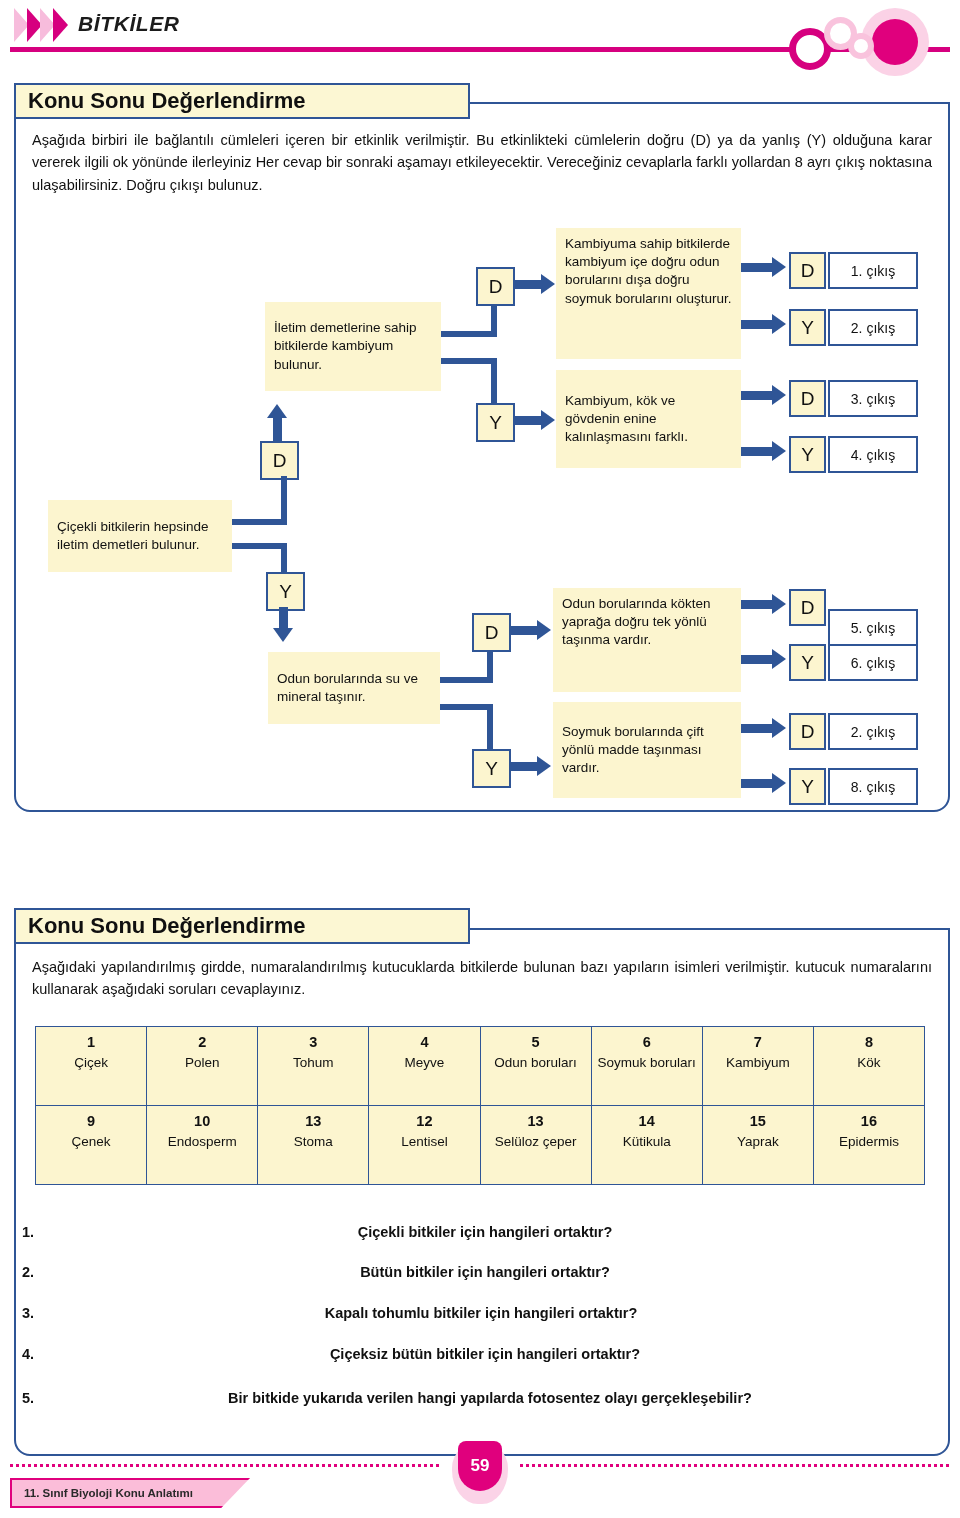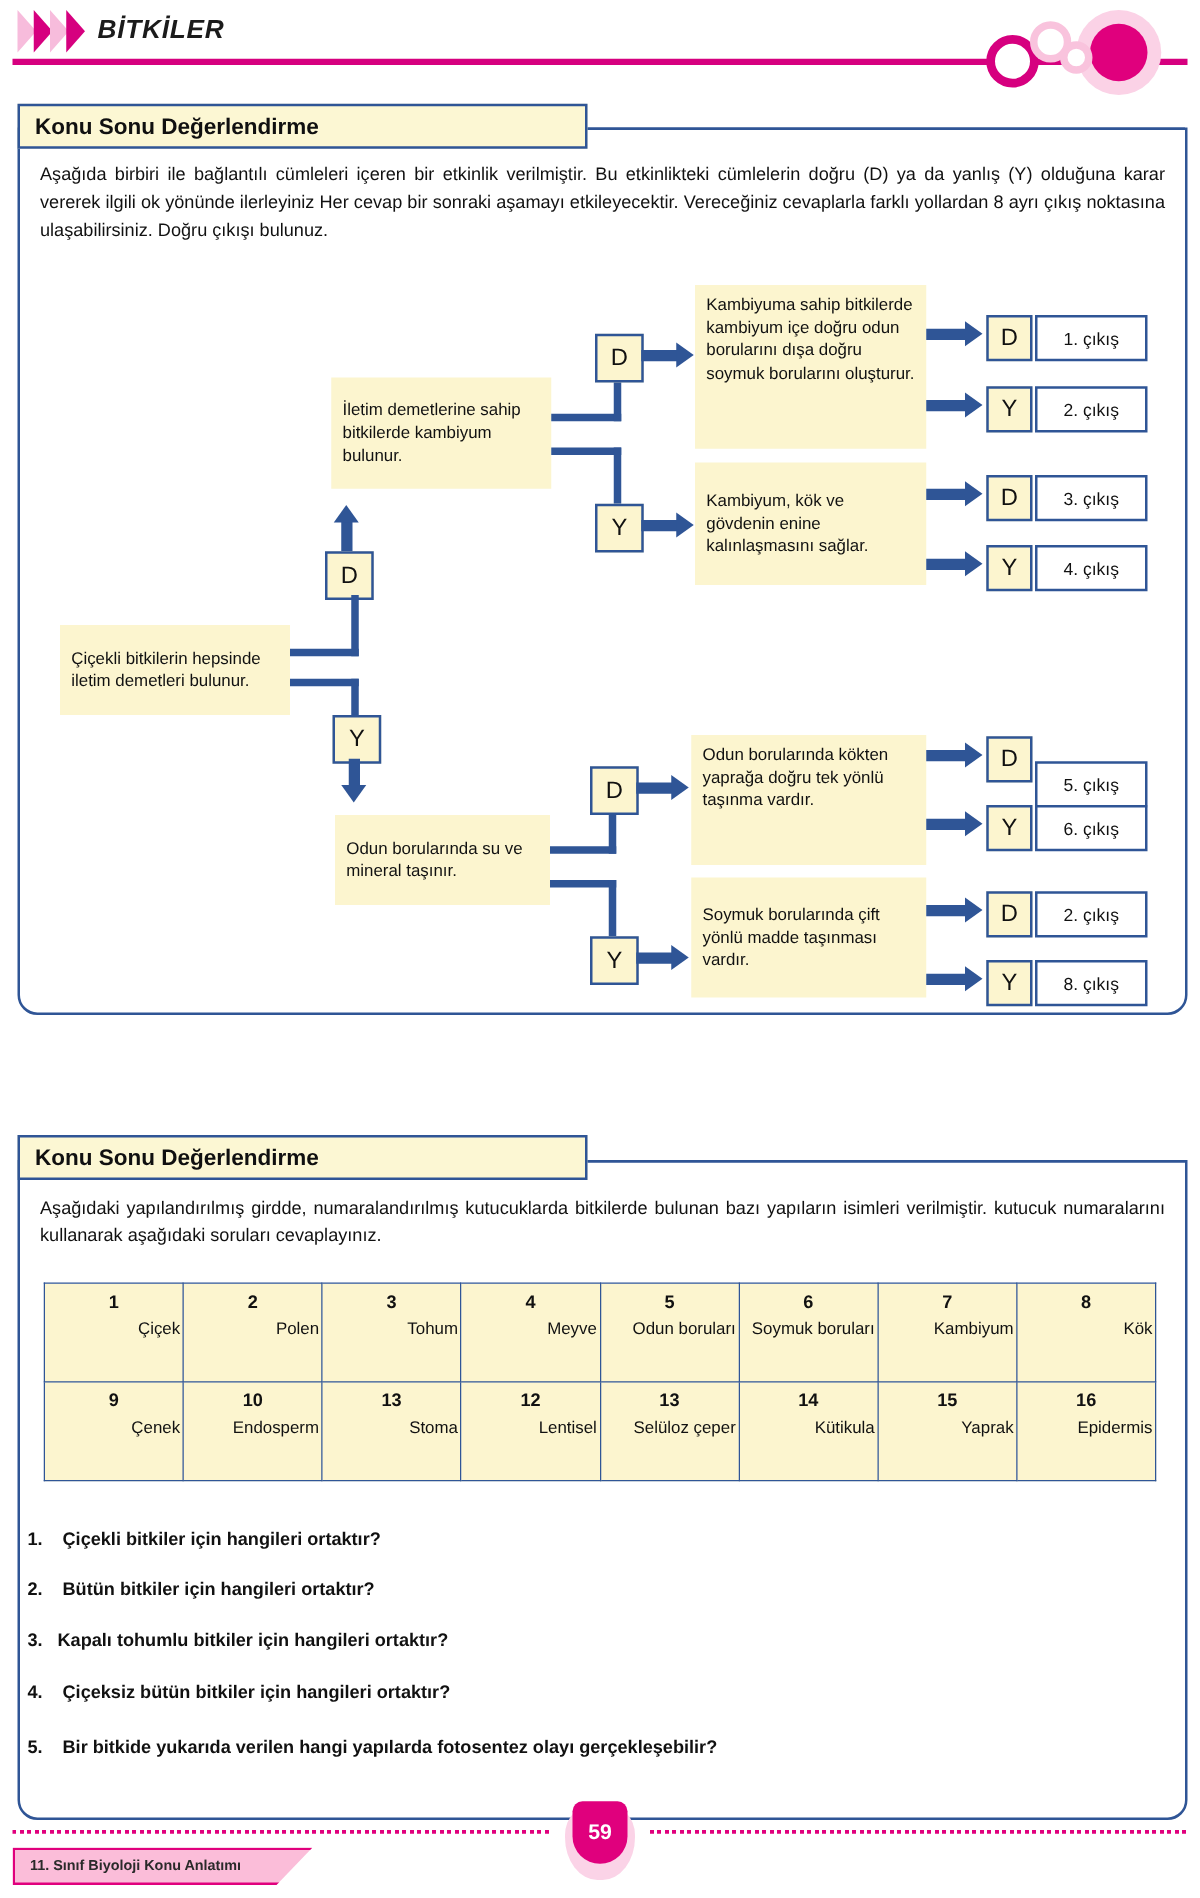--- a/index.html
+++ b/index.html
@@ -27,21 +27,21 @@
   .hdot{position:absolute;border-radius:50%;}
   #hring1{left:789px;top:28px;width:28px;height:28px;border:7px solid #d6007f;background:#fff;}
   #hdot2{left:824px;top:17px;width:21px;height:21px;border:6px solid #f9c3dd;background:#fff;border-radius:50%;}
   #hring3{left:848px;top:33px;width:14px;height:14px;border:6px solid #f9c3dd;background:#fff;}
   #hhalo{left:861px;top:8px;width:68px;height:68px;background:#fbd2e6;}
   #hbig{left:872px;top:19px;width:46px;height:46px;background:#e0007d;}
 
   
   .panel{position:absolute;border:2px solid #2f5596;border-radius:0 0 16px 16px;background:#fff;}
   .panel-tab{position:absolute;background:#fcf7d3;border:2px solid #2f5596;
-             font-size:18px;font-weight:bold;color:#101010;
+             font-size:22px;font-weight:bold;color:#101010;
              display:flex;align-items:center;padding-left:12px;box-sizing:border-box;}
   .panel-top-edge{position:absolute;height:2px;background:#2f5596;}
   .para{position:absolute;font-size:14.5px;line-height:1.55;color:#111;text-align:justify;}
 
   
   .fbox{position:absolute;background:#fcf5cf;font-size:13.5px;line-height:1.35;
         color:#111;padding:7px 9px;box-sizing:border-box;display:flex;align-items:center;}
   .dybox{position:absolute;background:#fcf5cf;border:2.5px solid #2f5596;
          font-size:19px;color:#111;display:flex;align-items:center;justify-content:center;}
   .outbox{position:absolute;background:#ffffff;border:2px solid #2f5596;
@@ -56,24 +56,24 @@
   .arrow-dn{position:absolute;width:9px;background:#2f5596;}
   .arrow-dn::after{content:"";position:absolute;bottom:-13px;left:-6px;width:0;height:0;
     border-left:10.5px solid transparent;border-right:10.5px solid transparent;border-top:14px solid #2f5596;}
 
   
   #grid-table{position:absolute;left:35px;top:1026px;width:890px;
               border-collapse:collapse;table-layout:fixed;}
   #grid-table td{border:1.5px solid #2f5596;background:#fcf5cf;
      text-align:center;vertical-align:top;padding:7px 2px 9px;height:62px;}
   .cell-num{font-size:14.5px;font-weight:bold;color:#111;display:block;margin-bottom:5px;}
-  .cell-lbl{font-size:13.5px;color:#111;display:block;line-height:1.25;text-align:right;}
-
-  
-  .qrow{position:absolute;font-size:14.5px;font-weight:bold;color:#111;}
+  .cell-lbl{font-size:13.5px;color:#111;display:block;line-height:1.25;}
+
+  
+  .qrow{position:absolute;font-size:14.5px;font-weight:bold;color:#111;text-align:center;}
   .qnum{position:absolute;font-size:14.5px;font-weight:bold;color:#111;}
 
   
   #footer-dots-l{position:absolute;left:10px;top:1464px;width:430px;height:3px;
      background:repeating-linear-gradient(to right,#e0007d 0 3px,transparent 3px 6px);}
   #footer-dots-r{position:absolute;left:520px;top:1464px;width:430px;height:3px;
      background:repeating-linear-gradient(to right,#e0007d 0 3px,transparent 3px 6px);}
   #page-badge-halo{position:absolute;left:452px;top:1442px;width:56px;height:62px;
      background:#fbd3e7;border-radius:26px 26px 26px 26px/ 26px 26px 34px 34px;}
   #page-badge{position:absolute;left:458px;top:1441px;width:44px;height:50px;background:#e0007d;
@@ -133,21 +133,21 @@
 <div class="conn" style="left:491px;top:358px;width:6px;height:45px;"></div>
 
 <div class="dybox" style="left:476px;top:267px;width:35px;height:35px;">D</div>
 <div class="arrow-h" style="left:513px;top:280px;width:29px;"></div>
 
 <div class="dybox" style="left:476px;top:403px;width:35px;height:35px;">Y</div>
 <div class="arrow-h" style="left:513px;top:416px;width:29px;"></div>
 
 <div class="fbox" style="left:556px;top:228px;width:185px;height:131px;align-items:flex-start;">Kambiyuma sahip bitkilerde kambiyum içe doğru odun borularını dışa doğru soymuk borularını oluşturur.</div>
 
-<div class="fbox" style="left:556px;top:370px;width:185px;height:98px;">Kambiyum, kök ve gövdenin enine kalınlaşmasını sağlar.</div>
+<div class="fbox" style="left:556px;top:370px;width:185px;height:98px;">Kambiyum, kök ve gövdenin enine kalınlaşmasını farklı.</div>
 
 <div class="arrow-h" style="left:741px;top:263px;width:32px;"></div>
 <div class="dybox" style="left:789px;top:252px;width:33px;height:33px;">D</div>
 <div class="outbox" style="left:828px;top:252px;width:86px;height:33px;">1. çıkış</div>
 
 <div class="arrow-h" style="left:741px;top:320px;width:32px;"></div>
 <div class="dybox" style="left:789px;top:309px;width:33px;height:33px;">Y</div>
 <div class="outbox" style="left:828px;top:309px;width:86px;height:33px;">2. çıkış</div>
 
 <div class="arrow-h" style="left:741px;top:391px;width:32px;"></div>

